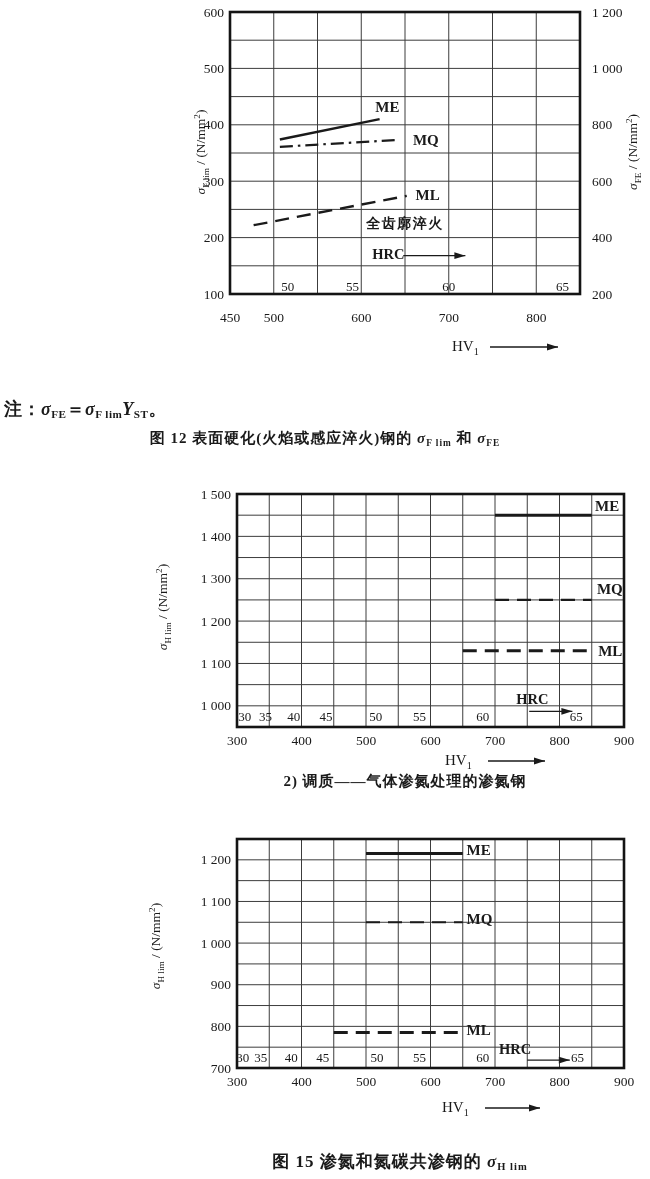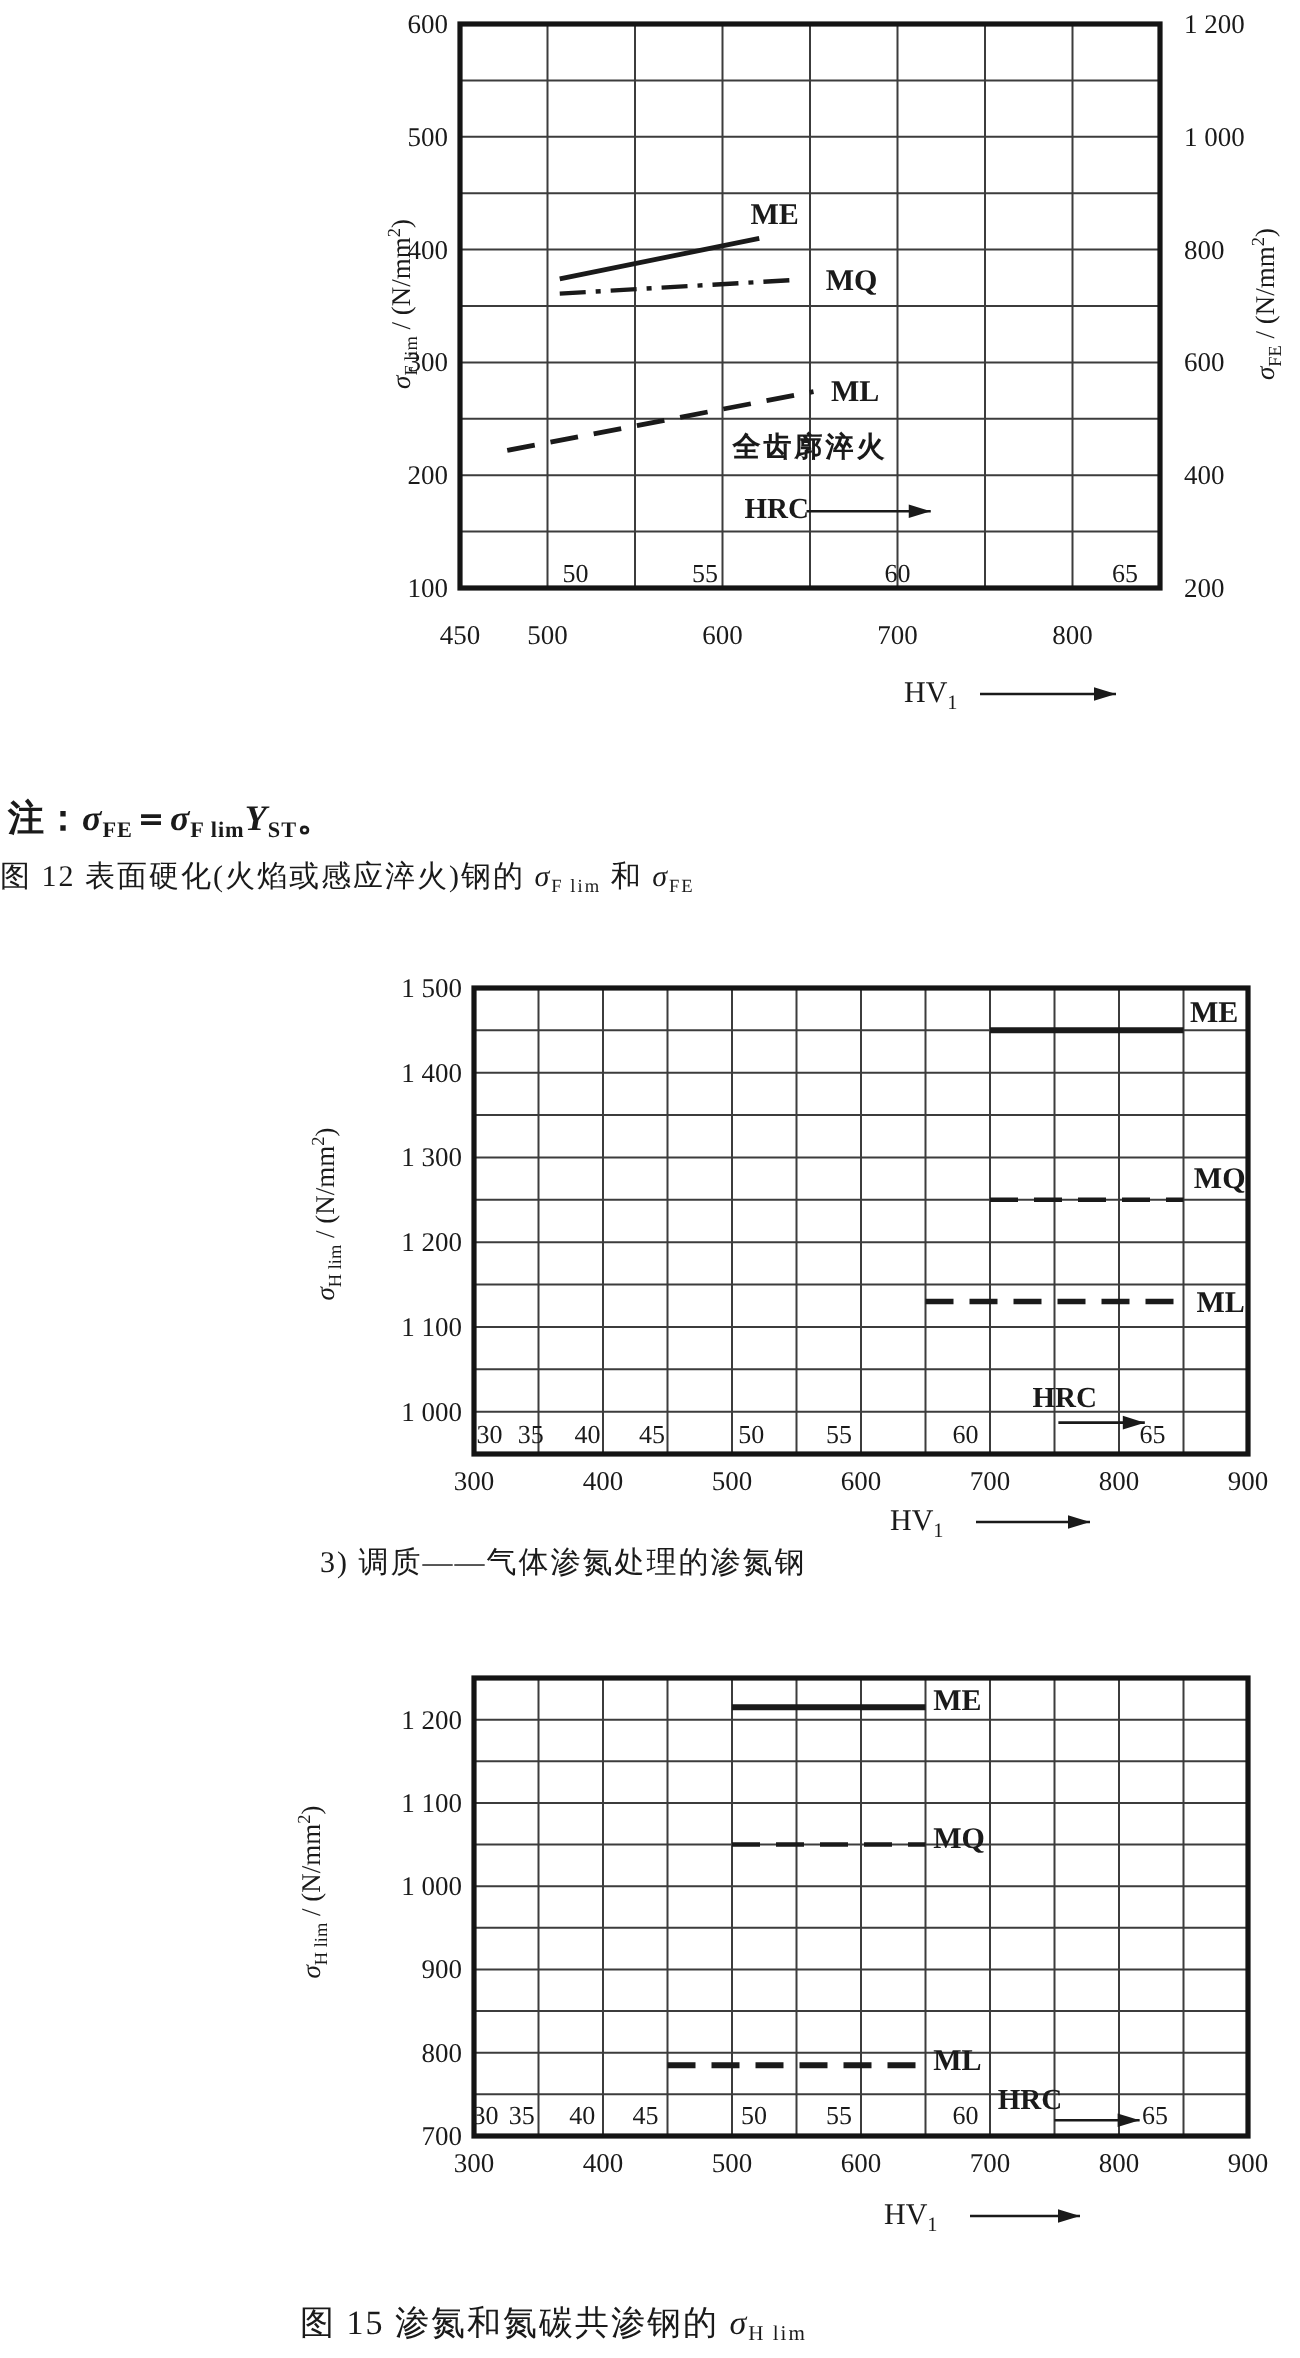--- a/index.html
+++ b/index.html
@@ -1,21 +1,21 @@
 <!DOCTYPE html>
 <html><head>
 <meta charset="utf-8">
 <style>
   html,body{margin:0;padding:0;background:#e8e8e8;}
   .page{position:relative;width:650px;height:1179px;background:#ffffff;margin:0 auto;
         font-family:"Liberation Serif","DejaVu Serif",serif;color:#1a1a1a;overflow:hidden;}
   .chart-host{position:absolute;left:0;}
   .chart-host svg{display:block;}
   .note{position:absolute;left:4px;top:397px;font-size:18px;font-weight:bold;letter-spacing:0.5px;}
-  .cap{position:absolute;font-weight:normal;text-align:left;white-space:nowrap;}
+  .cap{position:absolute;font-weight:bold;text-align:center;white-space:nowrap;}
   .cap-fig12{left:0;top:429px;width:650px;font-size:15px;letter-spacing:1px;}
   .cap-sub1{left:160px;top:772px;width:490px;font-size:15px;letter-spacing:1px;}
   .cap-sub2{left:150px;top:1119px;width:500px;font-size:15px;letter-spacing:1px;}
   .cap-fig13{left:150px;top:1150px;width:500px;font-size:17px;letter-spacing:1px;}
   .seg-sub{font-size:0.62em;vertical-align:-0.3em;}
   .seg-i{font-style:italic;}
 </style>
 </head>
 <body>
 
@@ -158,21 +158,21 @@
           <text x="375.675" y="241.49272727272728">50</text>
           <text x="419.53499999999997" y="241.49272727272728">55</text>
           <text x="482.745" y="241.49272727272728">60</text>
           <text x="576.27" y="241.49272727272728">65</text>
         </g>
         <text x="445" y="285" font-size="15" fill="#1a1a1a"><tspan dy="0">HV</tspan><tspan dy="3.5" font-size="10.2">1</tspan></text>
         <line x1="488" y1="281" x2="545" y2="281" stroke="#1a1a1a" stroke-width="1.3"></line>
         <polygon points="545,281 534,277.6 534,284.4" fill="#1a1a1a"></polygon>
       </svg>
     </div>
-  <div class="cap cap-sub1">3) 调质——气体渗氮处理的渗氮钢</div>
+  <div class="cap cap-sub1">2) 调质——气体渗氮处理的渗氮钢</div>
   <div class="chart-host" id="fig13b" style="top: 826px;">
       <svg width="650" height="290" viewBox="0 0 650 290">
         <g stroke="#3c3c3c" stroke-width="1">
           <line x1="237" y1="13" x2="237" y2="242"></line>
           <line x1="269.25" y1="13" x2="269.25" y2="242"></line>
           <line x1="301.5" y1="13" x2="301.5" y2="242"></line>
           <line x1="333.75" y1="13" x2="333.75" y2="242"></line>
           <line x1="366" y1="13" x2="366" y2="242"></line>
           <line x1="398.25" y1="13" x2="398.25" y2="242"></line>
           <line x1="430.5" y1="13" x2="430.5" y2="242"></line>

